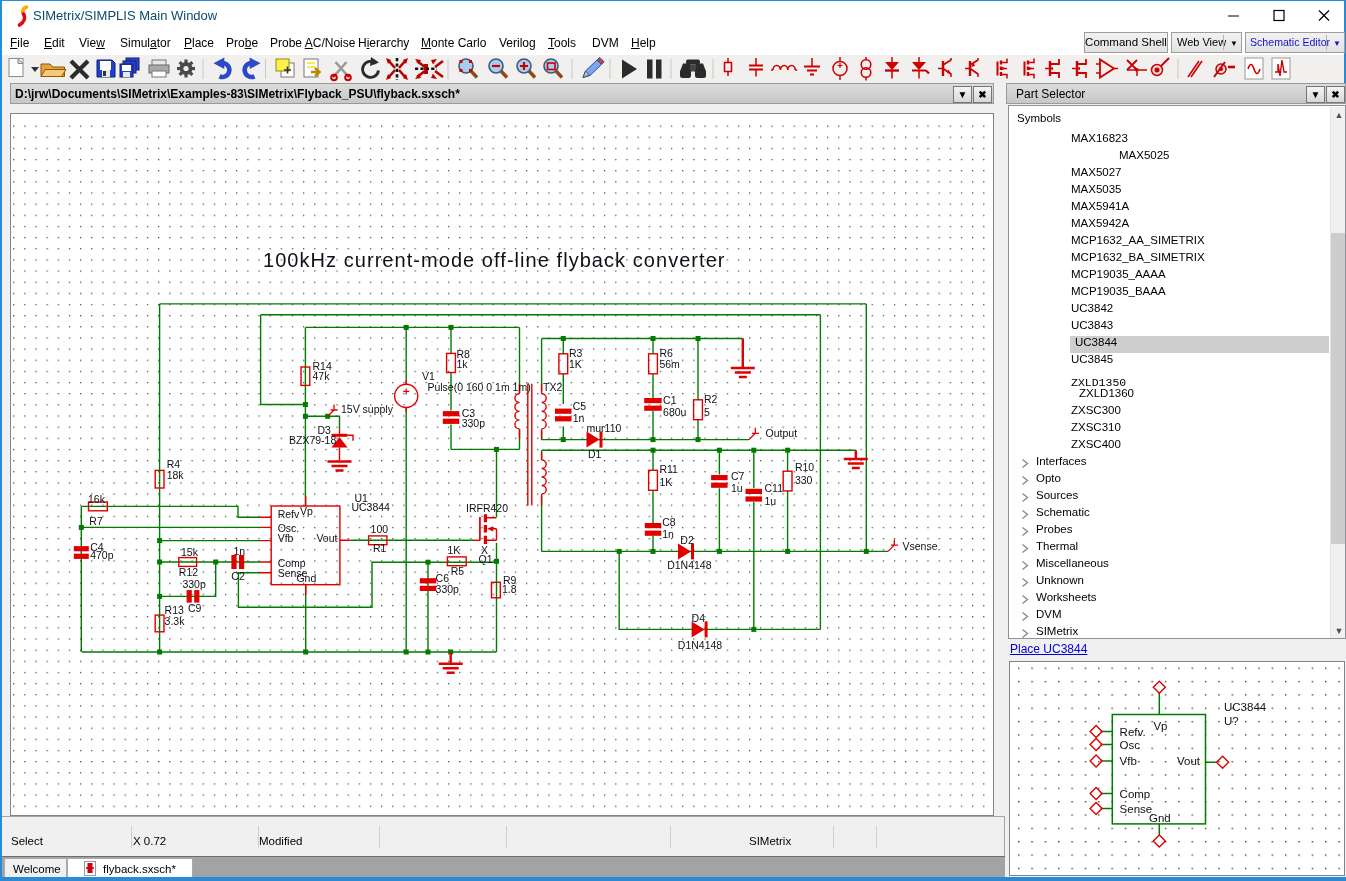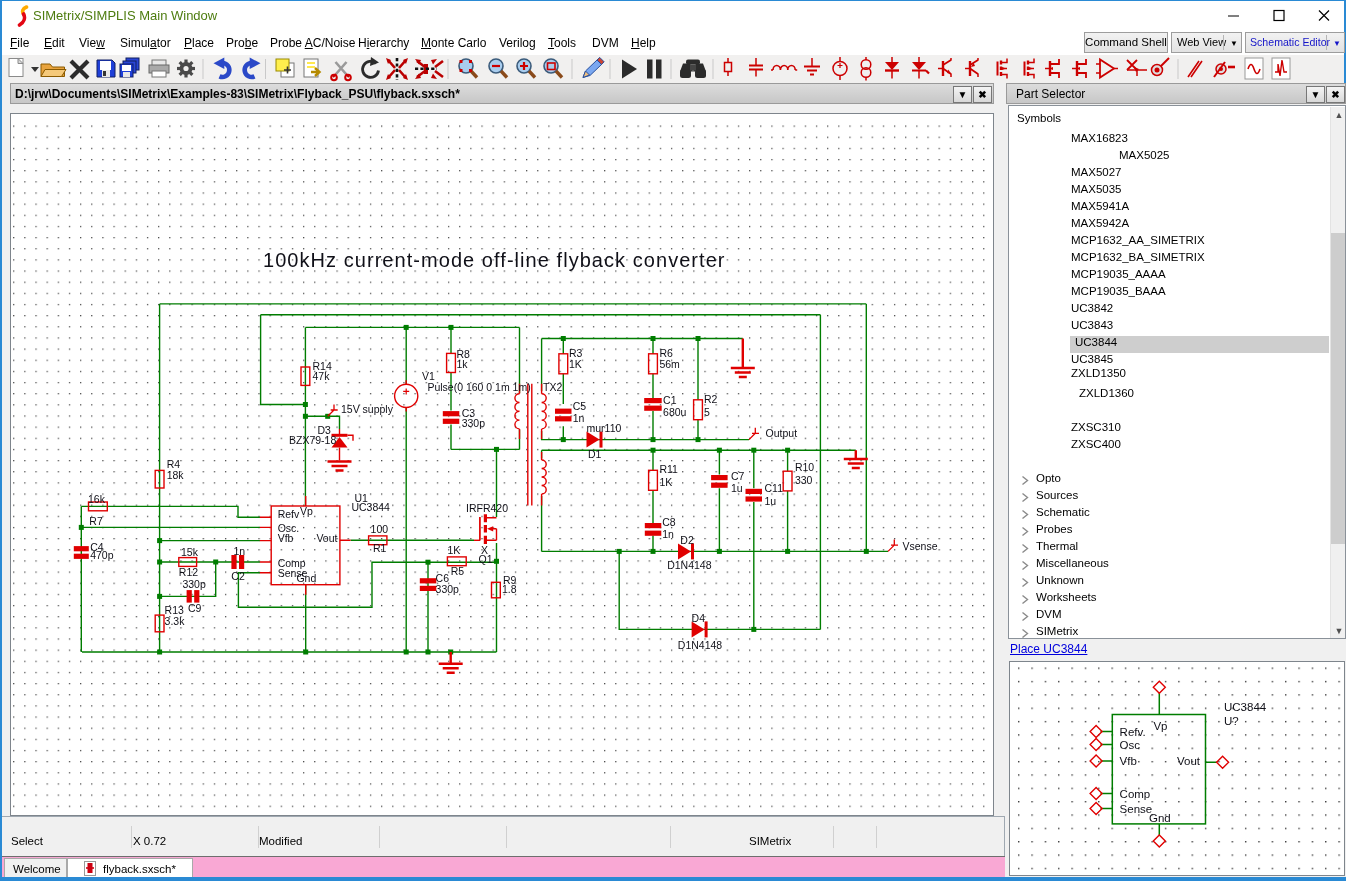--- a/index.html
+++ b/index.html
@@ -1,34 +1,34 @@
 <!DOCTYPE html>
 <html><head><meta charset="utf-8">
 <style>
 *{margin:0;padding:0;box-sizing:border-box}
 html,body{width:1346px;height:881px;overflow:hidden}
 body{font-family:"Liberation Sans",sans-serif;background:#f0f0f0;position:relative}
 #win{position:absolute;inset:0;border-left:2px solid #2a8ad4;border-right:2px solid #2a8ad4;border-top:1px solid #2a8ad4;background:#f0f0f0}
 .abs{position:absolute}
 #titlebar{left:0;top:0;width:100%;height:29px;background:#fff}
-#titletext{left:31px;top:7px;font-size:13px;color:#4d7c0f}
+#titletext{left:31px;top:7px;font-size:13px;color:#0c4a6e}
 #menubar{left:0;top:29px;width:100%;height:25px;background:#fff}
 .mi{top:6px;font-size:12px;color:#000}
 .mi u{text-decoration:underline}
 #toolbar{left:0;top:54px;width:100%;height:28px;background:#f1f0ef}
 #docbar{left:8px;top:82px;width:984px;height:21px;background:linear-gradient(#dcdcdc,#c7c7c7);border:1px solid #9a9a9a}
 #docbar span{position:absolute;left:4px;top:3px;font-size:12px;font-weight:bold;color:#000}
 #psbar{left:1004px;top:82px;width:340px;height:21px;background:linear-gradient(#dcdcdc,#c7c7c7);border:1px solid #9a9a9a}
 #psbar span{position:absolute;left:9px;top:3px;font-size:12px;color:#000}
 .barbtn{position:absolute;top:2px;width:19px;height:17px;background:linear-gradient(#f4f4f4,#d8d8d8);border:1px solid #777;text-align:center;line-height:15px;font-size:10px;font-weight:bold;color:#000}
 #canvas{left:8px;top:112px;width:984px;height:703px;background:#fff;border:1px solid #7e858c}
 #statusbar{left:0px;top:815px;width:1003px;height:40px;background:#f0f0f0;border-top:1px solid #9fa8b1;border-right:1px solid #9fa8b1}
 #statusbar .st{position:absolute;top:18px;font-size:11.5px;color:#000}
 #statusbar .sep{position:absolute;top:9px;width:1px;height:22px;background:#d0d0d0}
-#tabbar{left:0px;top:855px;width:1003px;height:21px;background:#f9a8d4;border-top:1px solid #6e6e6e}
+#tabbar{left:0px;top:855px;width:1003px;height:21px;background:#a3a3a3;border-top:1px solid #6e6e6e}
 #rightpane{left:1003px;top:103px;width:343px;height:773px;background:#f0f0f0}
 #partlist{position:absolute;left:3px;top:1px;width:338px;height:534px;background:#fff;border:1px solid #8a9199;overflow:hidden}
 .pl-row{position:absolute;left:0;width:100%;height:17px;font-size:11.5px;color:#000;white-space:pre}
 .chev{position:absolute;font-size:10px;color:#777}
 #placelink{position:absolute;left:5px;top:538px;font-size:12px;color:#0000dd;text-decoration:underline}
 #preview{position:absolute;left:4px;top:557px;width:336px;height:215px;background:#fff;border:1px solid #7e858c}
 #scroll{position:absolute;left:320.5px;top:1px;width:17px;height:534px;background:#f0f0f0;border-left:1px solid #e3e3e3}
 .sarr{position:absolute;left:0;width:17px;height:17px;background:#f0f0f0;color:#505050;font-size:9px;text-align:center;line-height:17px}
 #sthumb{position:absolute;left:0;top:126px;width:17px;height:311px;background:#cdcdcd}
 #bluestrip{left:0;top:876px;width:1346px;height:5px;background:#2a8ad4}
@@ -529,24 +529,28 @@
 <div class="pl-row" style="left:0px;top:93.5px;"><span style="position:absolute;left:62px">MAX5941A</span></div>
 <div class="pl-row" style="left:0px;top:110.5px;"><span style="position:absolute;left:62px">MAX5942A</span></div>
 <div class="pl-row" style="left:0px;top:127.5px;"><span style="position:absolute;left:62px">MCP1632_AA_SIMETRIX</span></div>
 <div class="pl-row" style="left:0px;top:144.5px;"><span style="position:absolute;left:62px">MCP1632_BA_SIMETRIX</span></div>
 <div class="pl-row" style="left:0px;top:161.5px;"><span style="position:absolute;left:62px">MCP19035_AAAA</span></div>
 <div class="pl-row" style="left:0px;top:178.5px;"><span style="position:absolute;left:62px">MCP19035_BAAA</span></div>
 <div class="pl-row" style="left:0px;top:195.5px;"><span style="position:absolute;left:62px">UC3842</span></div>
 <div class="pl-row" style="left:0px;top:212.5px;"><span style="position:absolute;left:62px">UC3843</span></div>
 <div class="pl-row" style="left:61px;top:229.5px;background:#cecece;width:259px"><span style="position:absolute;left:5px">UC3844</span></div>
 <div class="pl-row" style="left:0px;top:246.5px;"><span style="position:absolute;left:62px">UC3845</span></div>
-<div class="pl-row" style="left:0px;top:261px;"><span style="position:absolute;left:62px">ZXLD1350</span></div>
+<div class="pl-row" style="left:0px;top:270px;font-family:Liberation Mono, monospace;"><span style="position:absolute;left:62px">ZXLD1350</span></div>
 <div class="pl-row" style="left:8px;top:280.5px;"><span style="position:absolute;left:62px">ZXLD1360</span></div>
+<div class="pl-row" style="left:0px;top:297.5px;"><span style="position:absolute;left:62px">ZXSC300</span></div>
 <div class="pl-row" style="left:0px;top:314.5px;"><span style="position:absolute;left:62px">ZXSC310</span></div>
 <div class="pl-row" style="left:0px;top:331.5px;padding-left:33px;"><span style="position:absolute;left:62px">ZXSC400</span></div>
+<div class="pl-row" style="top:348.5px"><svg class="chev" style="left:12px;top:3px;position:absolute" width="8" height="11" viewBox="0 0 8 11">
+            <path d="M1.5,1.5 L6.5,5.5 L1.5,9.5" fill="none" stroke="#8a8a8a" stroke-width="1.4"></path>
+          </svg><span style="position:absolute;left:27px">Interfaces</span></div>
 <div class="pl-row" style="top:365.5px"><svg class="chev" style="left:12px;top:3px;position:absolute" width="8" height="11" viewBox="0 0 8 11">
             <path d="M1.5,1.5 L6.5,5.5 L1.5,9.5" fill="none" stroke="#8a8a8a" stroke-width="1.4"></path>
           </svg><span style="position:absolute;left:27px">Opto</span></div>
 <div class="pl-row" style="top:382.5px"><svg class="chev" style="left:12px;top:3px;position:absolute" width="8" height="11" viewBox="0 0 8 11">
             <path d="M1.5,1.5 L6.5,5.5 L1.5,9.5" fill="none" stroke="#8a8a8a" stroke-width="1.4"></path>
           </svg><span style="position:absolute;left:27px">Sources</span></div>
 <div class="pl-row" style="top:399.5px"><svg class="chev" style="left:12px;top:3px;position:absolute" width="8" height="11" viewBox="0 0 8 11">
             <path d="M1.5,1.5 L6.5,5.5 L1.5,9.5" fill="none" stroke="#8a8a8a" stroke-width="1.4"></path>
           </svg><span style="position:absolute;left:27px">Schematic</span></div>
 <div class="pl-row" style="top:433.5px"><svg class="chev" style="left:12px;top:3px;position:absolute" width="8" height="11" viewBox="0 0 8 11">

